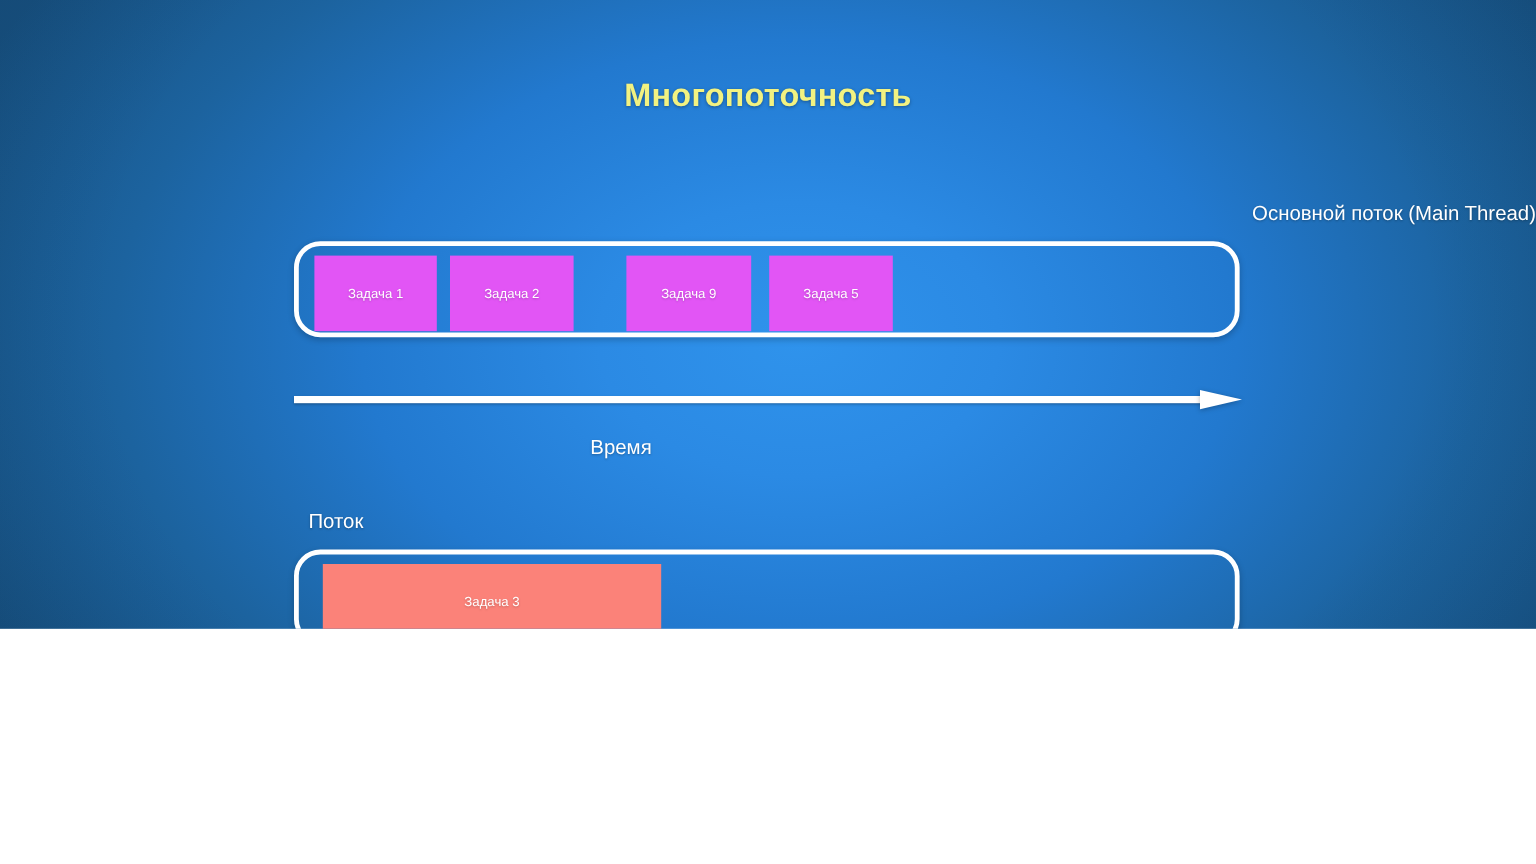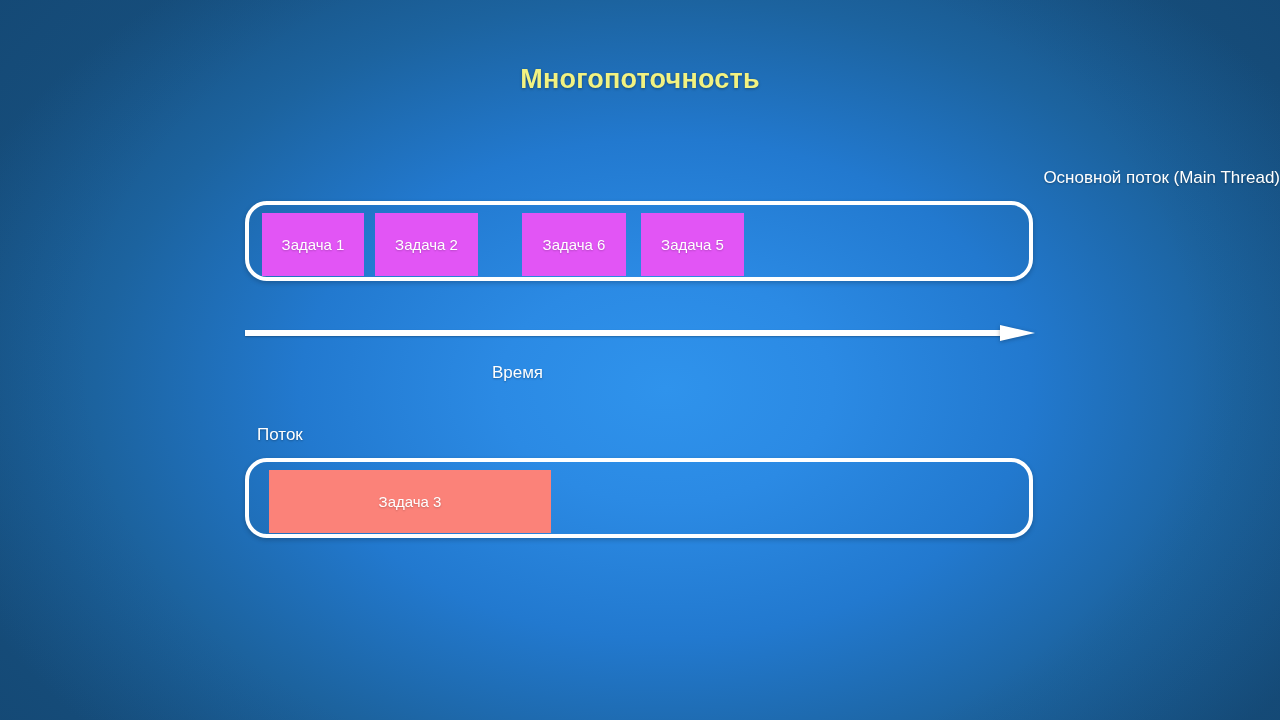--- a/index.html
+++ b/index.html
@@ -9,21 +9,21 @@
   body {
     width: 1280px;
     height: 720px;
     overflow: hidden;
     font-family: "Liberation Sans", sans-serif;
   }
 
   .slide {
     position: relative;
     width: 1280px;
-    height: 720px;
+    height: 524px;
     background:
       radial-gradient(ellipse 760px 520px at 52% 54%,
         #2f93ec 0%,
         #2b8ae4 22%,
         #2279cf 48%,
         #1c639f 75%,
         #17507f 100%);
     overflow: hidden;
   }
 
@@ -117,21 +117,21 @@
   }
 
   .task {
     position: absolute;
     top: 8px;
     height: 63px;
     display: flex;
     align-items: center;
     justify-content: center;
     color: #ffffff;
-    font-size: 15px;
+    font-size: 11px;
     box-sizing: border-box;
     text-shadow: 0 1px 2px rgba(0,0,0,0.22);
   }
 
   
   .axis {
     position: absolute;
     left: 245px;
     top: 325px;
     width: 790px;
@@ -182,21 +182,21 @@
 
     <div class="lane lane-main">
       <div class="lane-inner">
         <div class="task" style="left:13px;width:102px;background:#e255f5;">
           <span>Задача 1</span>
         </div>
         <div class="task" style="left:126px;width:103px;background:#e255f5;">
           <span>Задача 2</span>
         </div>
         <div class="task" style="left:273px;width:104px;background:#e255f5;">
-          <span>Задача 6</span>
+          <span>Задача 9</span>
         </div>
         <div class="task" style="left:392px;width:103px;background:#e255f5;">
           <span>Задача 5</span>
         </div>
       </div>
     </div>
 
     <div class="axis">
       <div class="axis-line"></div>
       <div class="axis-head"></div>

